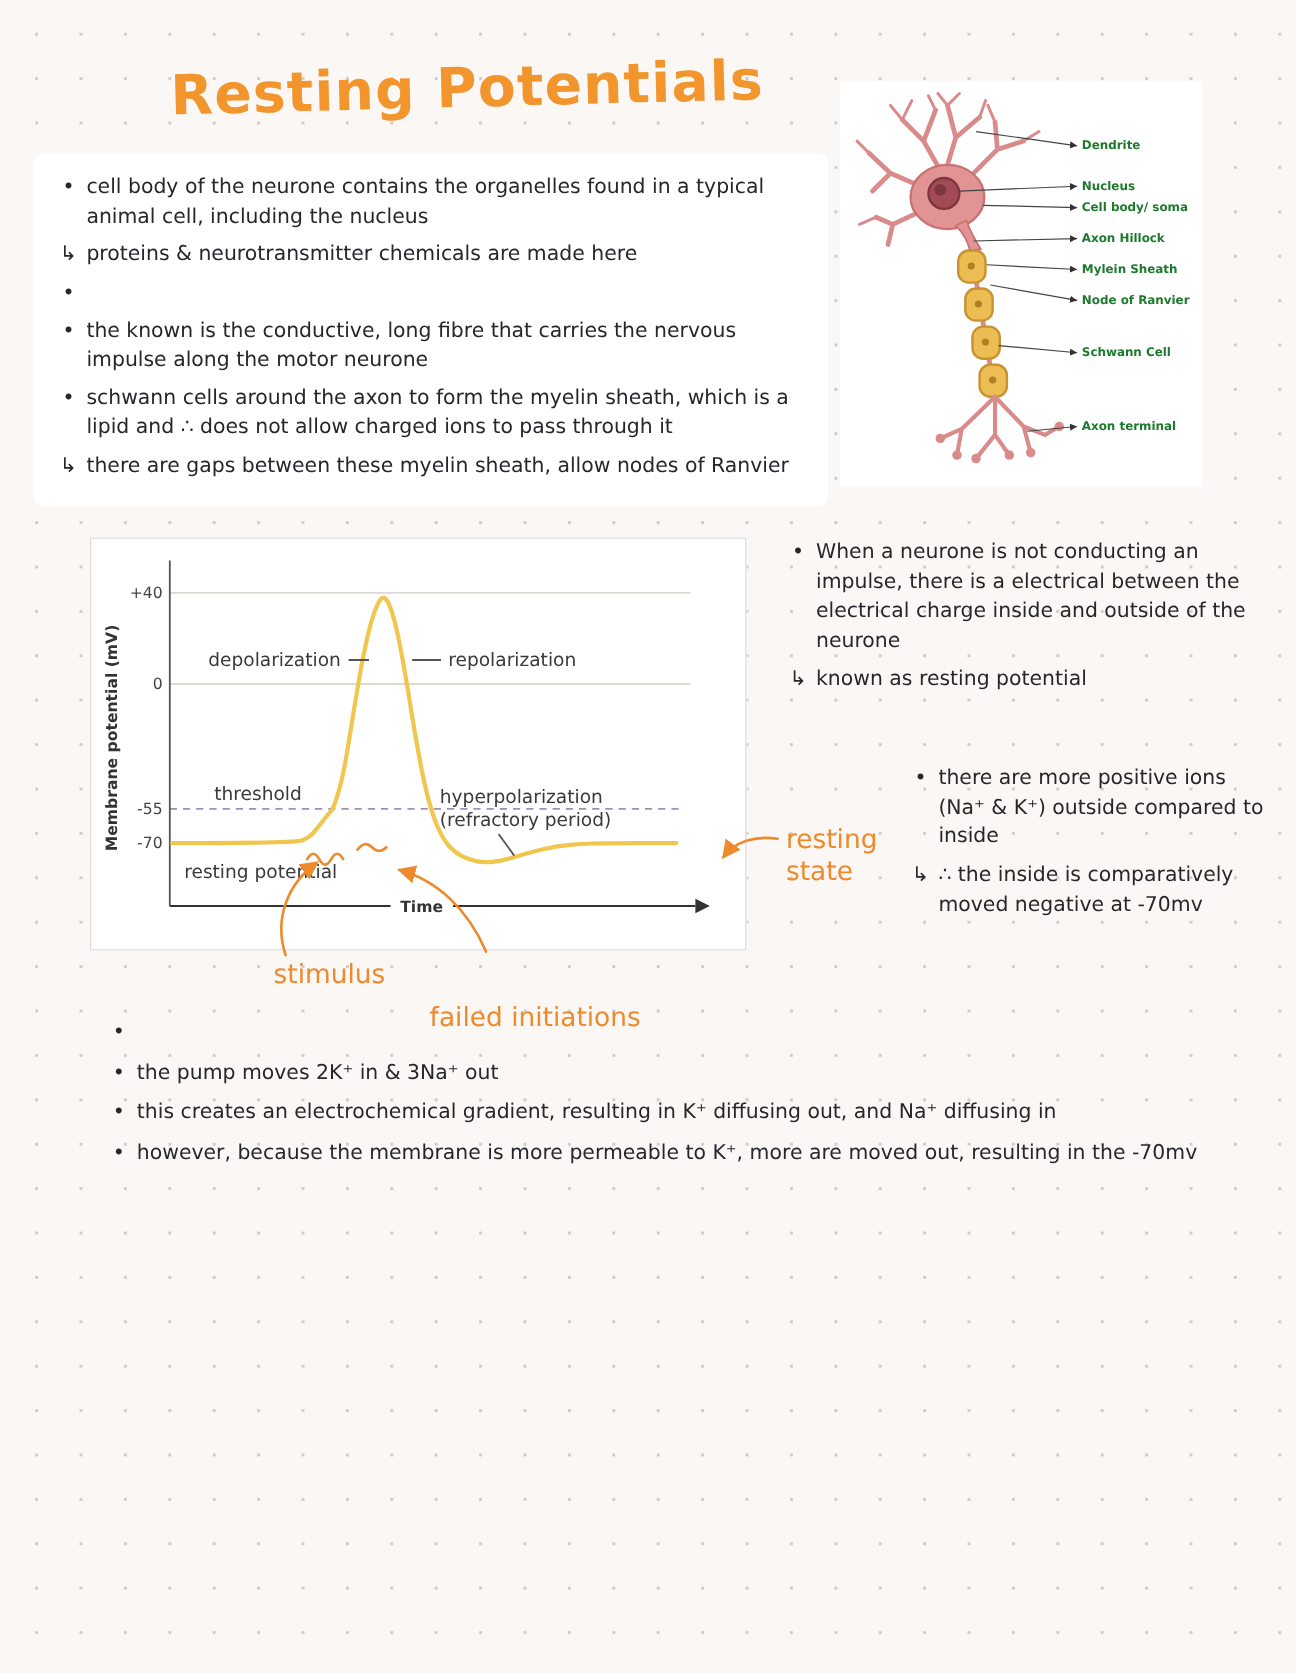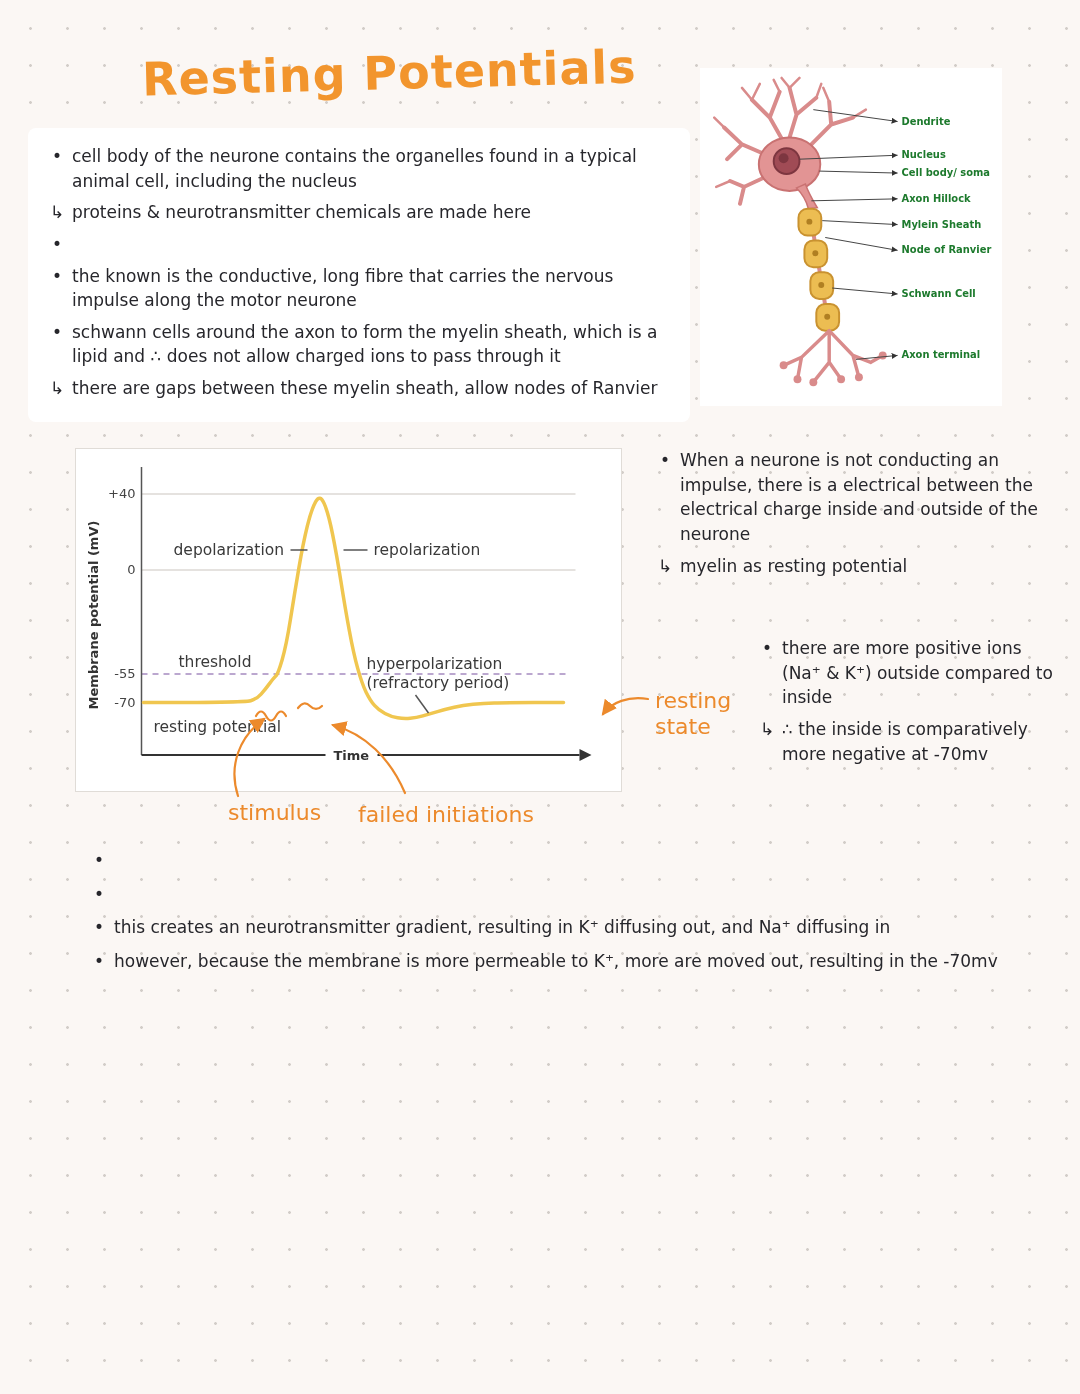--- a/index.html
+++ b/index.html
@@ -171,54 +171,55 @@
       <path d="M 178 356 C 168 325, 180 296, 204 279" marker-end="url(#oarr)"></path>
       <path d="M 345 353 C 330 318, 305 294, 273 285" marker-end="url(#oarr)"></path>
       <path d="M 588 259 C 568 256, 552 262, 543 274" marker-end="url(#oarr)"></path>
       <path d="M 196 276 q 5 -9 10 0 q 5 9 10 0 q 5 -9 10 0"></path>
       <path d="M 238 268 q 6 -8 12 -2 q 6 6 12 0"></path>
     </g>
   </svg>
 
   <div class="orange-hand" style="left:655px; top:688px; width:74px;">resting state</div>
   <div class="orange-hand" style="left:228px; top:800px;">stimulus</div>
-  <div class="orange-hand" style="left:358px; top:802px;">failed initiations</div>
+  <div class="orange-hand" style="left:358px; top:836px;">failed initiations</div>
 
   <div class="right-notes-1 hand">
     <div class="note-line">
       <span class="note-marker">•</span>
       <span>When a neurone is not conducting an impulse, there is a electrical between the electrical charge inside and outside of the neurone</span>
     </div>
     <div class="note-line">
       <span class="note-marker">↳</span>
-      <span>myelin as resting potential</span>
+      <span>known as resting potential</span>
     </div>
   </div>
 
   <div class="right-notes-2 hand">
     <div class="note-line">
       <span class="note-marker">•</span>
       <span>there are more positive ions (Na⁺ &amp; K⁺) outside compared to inside</span>
     </div>
     <div class="note-line">
       <span class="note-marker">↳</span>
-      <span>∴ the inside is comparatively more negative at -70mv</span>
+      <span>∴ the inside is comparatively moved negative at -70mv</span>
     </div>
   </div>
 
   <div class="bottom-notes hand">
     <div class="note-line">
       <span class="note-marker">•</span>
     </div>
     <div class="note-line">
       <span class="note-marker">•</span>
-    </div>
-    <div class="note-line">
-      <span class="note-marker">•</span>
-      <span>this creates an neurotransmitter gradient, resulting in K⁺ diffusing out, and Na⁺ diffusing in</span>
+      <span>the pump moves 2K⁺ in &amp; 3Na⁺ out</span>
+    </div>
+    <div class="note-line">
+      <span class="note-marker">•</span>
+      <span>this creates an electrochemical gradient, resulting in K⁺ diffusing out, and Na⁺ diffusing in</span>
     </div>
     <div class="note-line">
       <span class="note-marker">•</span>
       <span>however, because the membrane is more permeable to K⁺, more are moved out, resulting in the -70mv</span>
     </div>
   </div>
 
 </div>
 
 </body></html>

